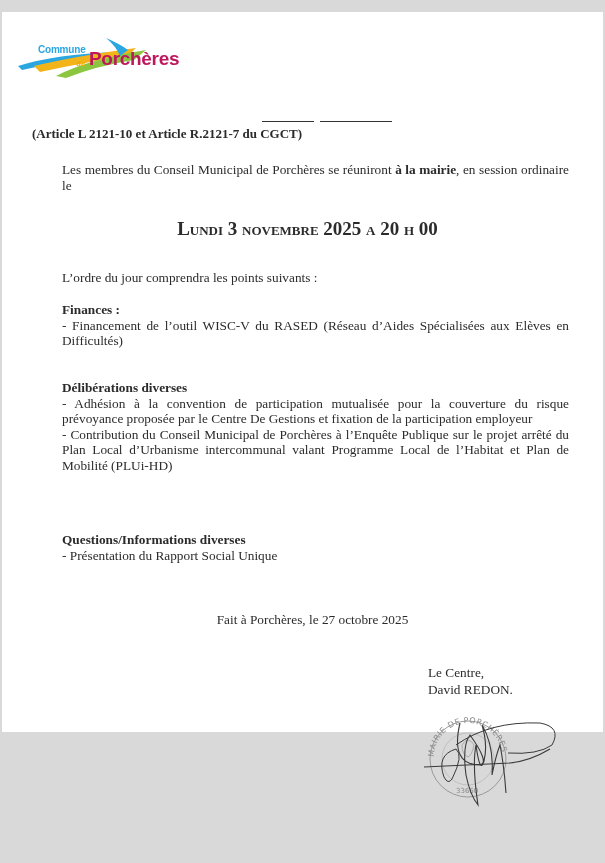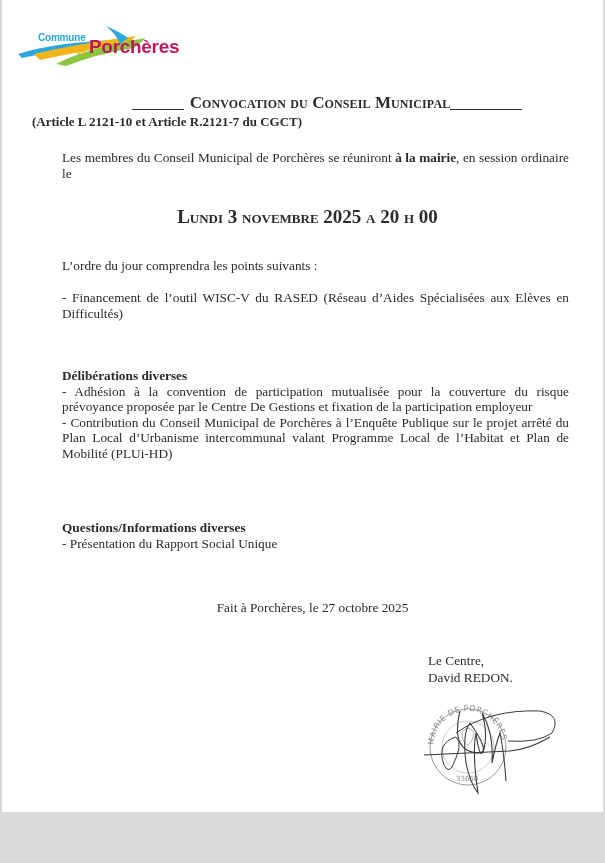--- a/index.html
+++ b/index.html
@@ -2,21 +2,21 @@
 <html><head>
 <meta charset="utf-8">
 <style>
   html, body { margin: 0; padding: 0; }
   body {
     width: 605px; height: 863px; background: #d9d9d9;
     font-family: "Liberation Serif", "DejaVu Serif", serif;
     color: #2b2b2b; position: relative; overflow: hidden;
   }
   .page {
-    position: absolute; left: 2px; top: 0; width: 601px; height: 812px;
+    position: absolute; left: 2px; top: 12px; width: 601px; height: 720px;
     background: #ffffff;
   }
   .logo { position: absolute; left: 14px; top: 24px; width: 180px; height: 40px; }
   .logo svg { position: absolute; left: 0; top: 0; }
   .logo-commune {
     position: absolute; left: 22px; top: 8px; font-family: "Liberation Sans", sans-serif;
     font-weight: bold; font-size: 10px; color: #2aa6e0; letter-spacing: -0.2px;
   }
   .logo-de {
     position: absolute; left: 60px; top: 23px; font-family: "Liberation Sans", sans-serif;
@@ -68,34 +68,34 @@
       <path d="M40 40 Q70 24 130 14 L118 24 Q80 30 50 42 Z" fill="#8cc63f"></path>
       <path d="M90 2 Q104 8 112 14 L104 20 Q100 10 90 2 Z" fill="#2aa6e0"></path>
     </svg>
     <span class="logo-commune">Commune</span>
     <span class="logo-de">de</span>
     <span class="logo-name">Porchères</span>
   </div>
 
   <div class="title-row">
     <span class="title-line left"></span>
-    <span class="title">Convocation du Conseil Municipal</span>
     <span class="title-line right"></span>
   </div>
   <div class="subtitle">(Article L 2121-10 et Article R.2121-7 du CGCT)</div>
 
   <div class="text justify" style="top:150px;">
     <span>Les membres du Conseil Municipal de Porchères se réuniront </span><b>à la mairie</b><span>, en session ordinaire le</span>
   </div>
 
   <div class="date-line">Lundi 3 novembre 2025 a 20 h 00</div>
 
   <div class="text" style="top:258px;">L’ordre du jour comprendra les points suivants :</div>
 
   <div class="text" style="top:290px;">
+    <div class="b">Finances :</div>
     <div class="justify">- Financement de l’outil WISC-V du RASED (Réseau d’Aides Spécialisées aux Elèves en Difficultés)</div>
   </div>
 
   <div class="text" style="top:368px;">
     <div class="b">Délibérations diverses</div>
     <div class="justify">- Adhésion à la convention de participation mutualisée pour la couverture du risque prévoyance proposée par le Centre De Gestions et fixation de la participation employeur</div>
     <div class="justify">- Contribution du Conseil Municipal de Porchères à l’Enquête Publique sur le projet arrêté du Plan Local d’Urbanisme intercommunal valant Programme Local de l’Habitat et Plan de Mobilité (PLUi-HD)</div>
   </div>
 
   <div class="text" style="top:520px;">

